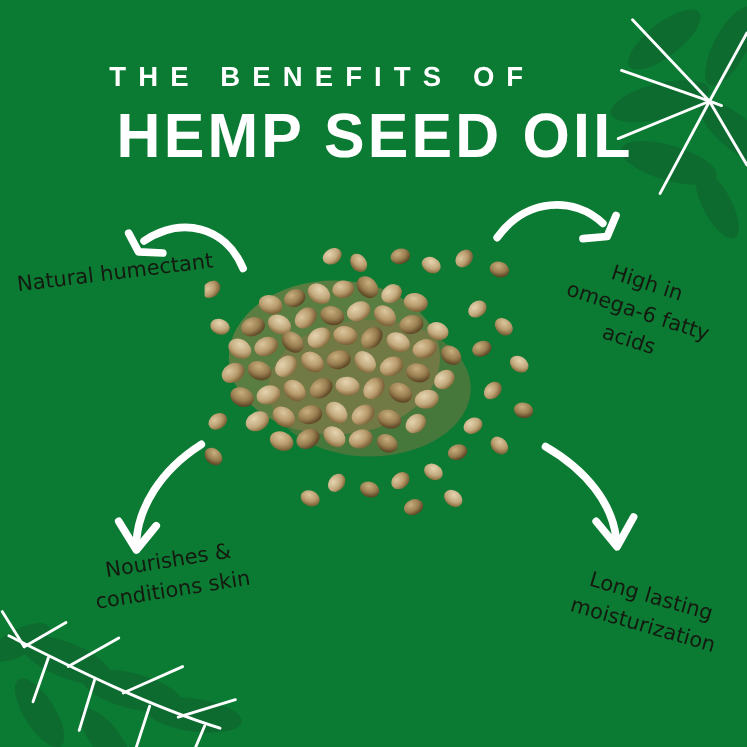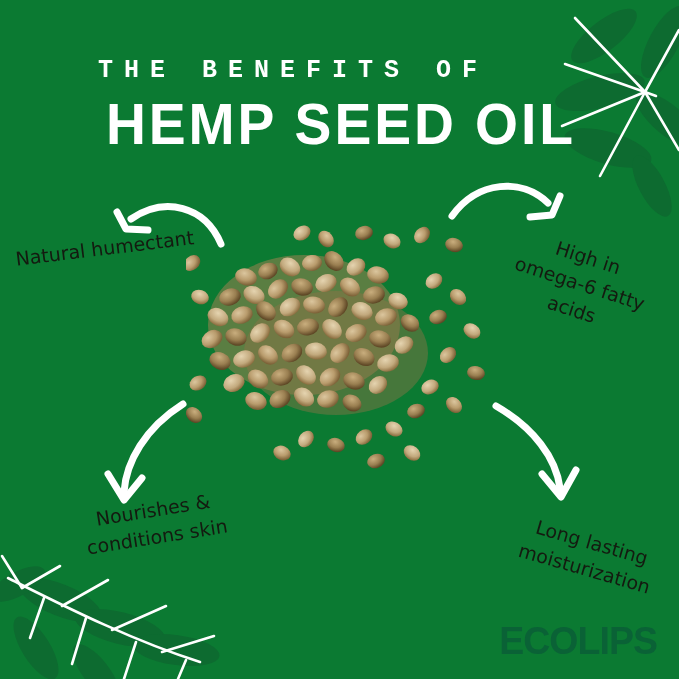--- a/index.html
+++ b/index.html
@@ -24,21 +24,21 @@
   }
 
   
   .kicker {
     position: absolute;
     top: 58px;
     left: 0;
     width: 575px;
     text-align: center;
     color: #ffffff;
-    font-family: Liberation Mono, monospace;
+    font-family: Liberation Sans, sans-serif;
     font-weight: 700;
     font-size: 25px;
     letter-spacing: 11px;
     text-indent: 11px;
     line-height: 1;
   }
   .headline {
     position: absolute;
     top: 96px;
     left: 0;
@@ -328,17 +328,13 @@
 
   <div class="callout callout-tl">Natural humectant</div>
   <div class="callout callout-tr">High in
 omega-6 fatty
 acids</div>
   <div class="callout callout-bl">Nourishes &amp;
 conditions skin</div>
   <div class="callout callout-br">Long lasting
 moisturization</div>
 
-  <div class="brand">
-    <div class="brand-text">ECOLIPS</div>
-    <svg width="0" height="0" style="position:absolute" aria-hidden="true"></svg>
-  </div>
 </div>
 
 </body></html>

